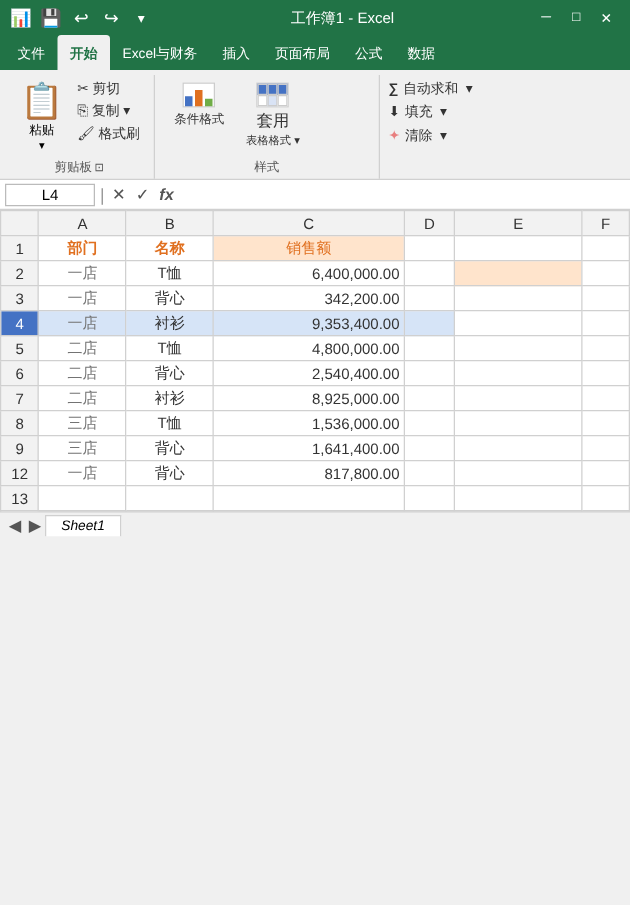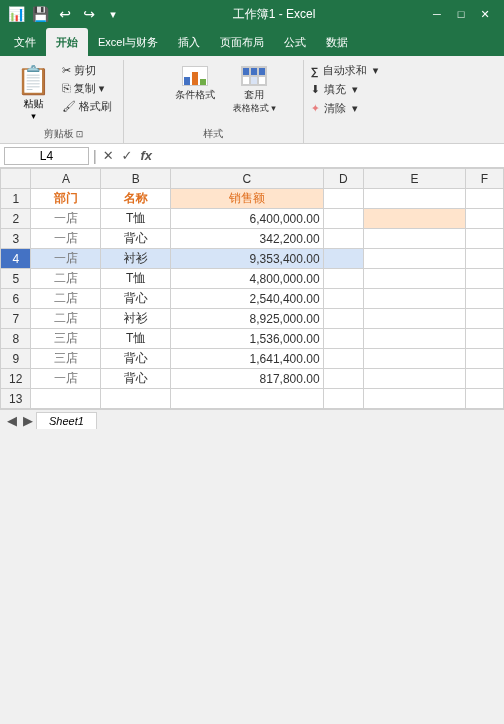--- a/index.html
+++ b/index.html
@@ -152,21 +152,21 @@
     .formula-bar {
       background: white;
       border-bottom: 1px solid #d0d0d0;
       display: flex;
       align-items: center;
       height: 24px;
       padding: 0 4px;
       gap: 4px;
     }
     .name-box {
-      width: 85px;
+      width: 72px;
       border: 1px solid #bbb;
       font-size: 12px;
       padding: 1px 4px;
       height: 18px;
       text-align: center;
     }
     .formula-separator {
       color: #999;
       font-size: 14px;
     }
@@ -346,21 +346,21 @@
       </div>
     </div>
     <div class="ribbon-group-label">
       <span>剪贴板</span>
       <span style="font-size:9px; cursor:pointer;">⊡</span>
     </div>
   </div>
 
   <div class="ribbon-group" style="min-width:180px;">
     <div class="ribbon-group-content">
-      <div style="display:flex; flex-direction:column; gap:2px;margin-left:36px;">
+      <div style="display:flex; flex-direction:column; gap:2px;">
         <div style="display:flex; gap:4px;">
 
           <div class="ribbon-btn" style="min-width:55px;">
             <div style="width:30px; height:24px; position:relative; display:flex; align-items:center; justify-content:center;">
               <div style="width:26px; height:20px; border:1px solid #ccc; background:white; position:relative;">
                 <div style="position:absolute; bottom:0; left:1px; width:6px; height:8px; background:#4472c4;"></div>
                 <div style="position:absolute; bottom:0; left:9px; width:6px; height:13px; background:#e07020;"></div>
                 <div style="position:absolute; bottom:0; left:17px; width:6px; height:6px; background:#70ad47;"></div>
               </div>
             </div>
@@ -371,21 +371,21 @@
             <div style="width:30px; height:24px; display:flex; align-items:center; justify-content:center;">
               <div style="width:26px; height:20px; border:1px solid #ccc; background:white; display:grid; grid-template-columns:1fr 1fr 1fr; grid-template-rows:1fr 1fr;">
                 <div style="background:#4472c4; border:0.5px solid #ccc;"></div>
                 <div style="background:#4472c4; border:0.5px solid #ccc;"></div>
                 <div style="background:#4472c4; border:0.5px solid #ccc;"></div>
                 <div style="background:white; border:0.5px solid #ccc;"></div>
                 <div style="background:#d9e3f5; border:0.5px solid #ccc;"></div>
                 <div style="background:white; border:0.5px solid #ccc;"></div>
               </div>
             </div>
-            <span style="font-size:10px;">套用</span>
+            <span style="font-size:13px;">套用</span>
             <span style="font-size:9px;">表格格式 ▾</span>
           </div>
 
         </div>
       </div>
     </div>
     <div class="ribbon-group-label">样式</div>
   </div>
 
   <div class="ribbon-right">

